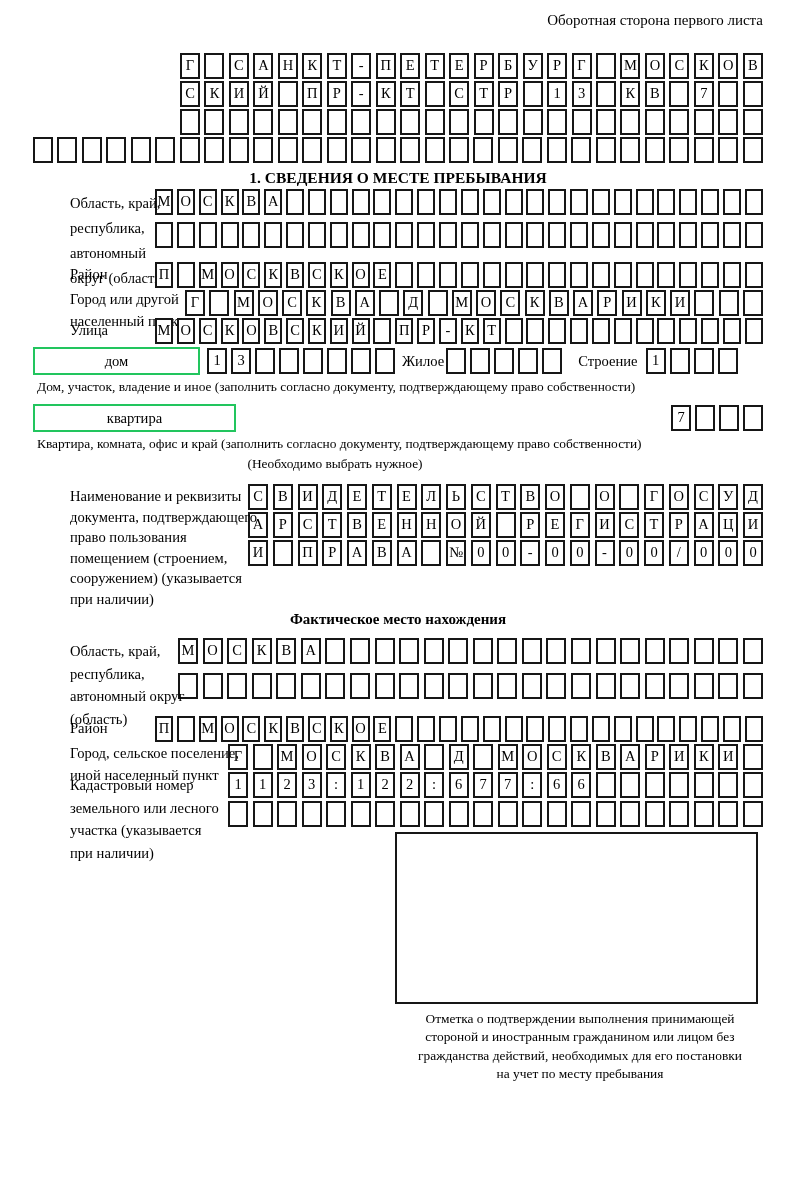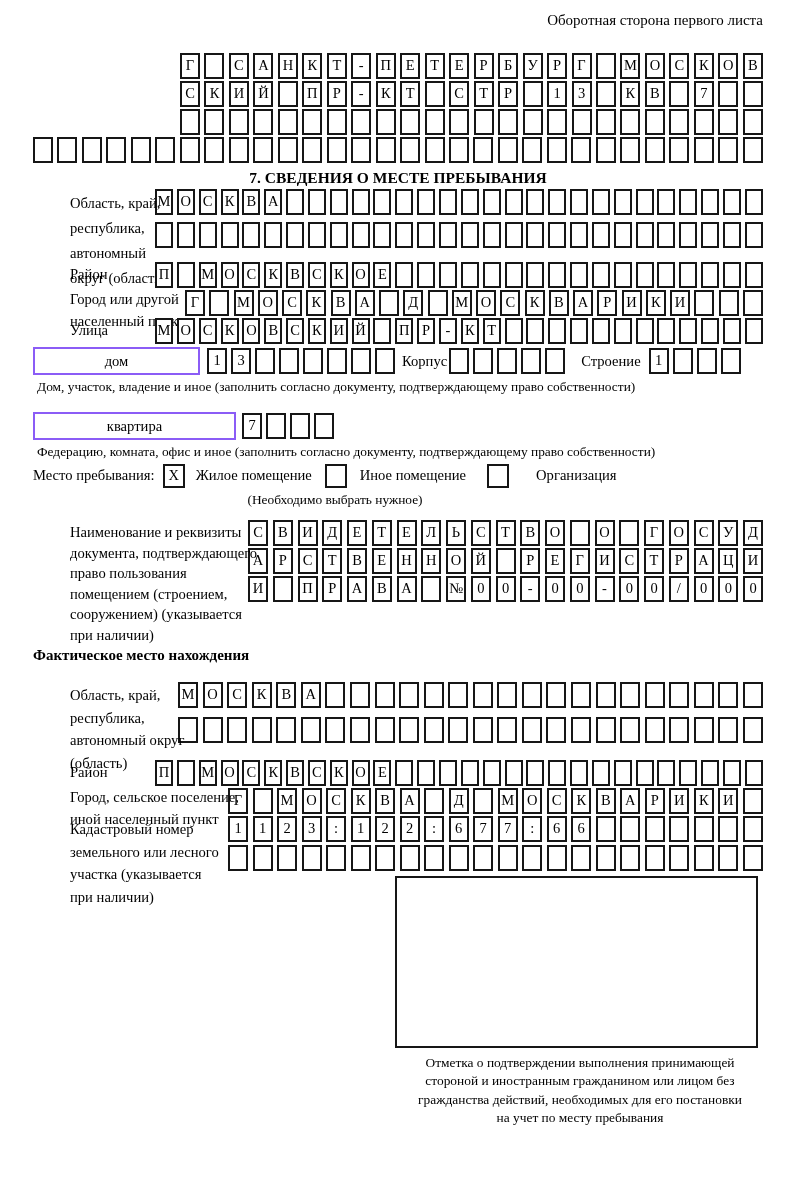--- a/index.html
+++ b/index.html
@@ -30,42 +30,42 @@
   .rwC .c{width:18px;}
   .rwD{width:578px;margin-left:152px;}
   .rwE{width:585px;margin-left:145px;}
   .rwF{width:535px;margin-left:195px;}
   .rwG{width:515px;margin-left:215px;}
   .cells.packed{justify-content:flex-start;gap:4px;width:auto;margin-left:0;margin-bottom:0;}
   .note{font-size:13.4px;line-height:1.3;margin-top:3px;}
   .note.center{text-align:center;}
   .note.prewrap{white-space:pre-line;line-height:1.55;}
   .h2{font-size:15.5px;font-weight:bold;text-align:center;margin:5px 0 1px 0;line-height:1.3;}
-  .h3{font-size:15px;font-weight:bold;line-height:1.3;}
+  .h3{font-size:15px;font-weight:bold;text-align:center;line-height:1.3;}
   .inlinerow{display:flex;align-items:center;height:28px;}
   .boxlabel{
-    box-sizing:border-box;height:28px;border:2px solid #8b5cf6;text-align:center;
+    box-sizing:border-box;height:28px;border:2px solid #22c55e;text-align:center;
     font-size:14.6px;line-height:24px;flex:0 0 auto;
   }
   .bl-dom{width:167px;margin-right:7px;}
   .bl-kv{width:203px;margin-right:6px;}
   .plain{font-size:14.6px;flex:0 0 auto;}
   .chk{
     box-sizing:border-box;width:22px;height:24px;border:2px solid #161616;
     text-align:center;font-size:14.5px;line-height:19px;flex:0 0 auto;
   }
   .mesto{display:flex;align-items:center;height:24px;margin-top:4px;font-size:14.6px;}
   .stamp{
     box-sizing:border-box;margin-left:362px;margin-top:5px;width:363px;height:172px;
     border:2px solid #161616;background:#fff;
   }
   .caption{
     margin-left:352px;margin-top:6px;width:390px;text-align:center;
     font-size:13.4px;line-height:1.38;white-space:pre-line;
-  } .mt1{margin-top:1px;} .mt2{margin-top:16px;} .mt3{margin-top:3px;}
+  } .mt1{margin-top:1px;} .mt2{margin-top:8px;justify-content:space-between;} .mt3{margin-top:3px;}
   .mt4{margin-top:12px;} .mt5{margin-top:5px;} .mt7{margin-top:7px;} .mt9{margin-top:9px;}
   .mt14{margin-top:14px;} .mt17{margin-top:17px;} .mt44{margin-top:44px;}
   .necessity{width:604px;text-align:center;}
 </style>
 </head>
 <body>
 
 <div class="page">
 
   <div class="hdr">Оборотная сторона первого листа</div>
@@ -176,21 +176,21 @@
       <div class="c"></div>
       <div class="c"></div>
       <div class="c"></div>
       <div class="c"></div>
       <div class="c"></div>
       <div class="c"></div>
       <div class="c"></div>
       <div class="c"></div>
     </div>
 
-  <div class="h2">7. СВЕДЕНИЯ О МЕСТЕ ПРЕБЫВАНИЯ</div>
+  <div class="h2">1. СВЕДЕНИЯ О МЕСТЕ ПРЕБЫВАНИЯ</div>
 
   <div class="fieldrow">
     <div class="lbl">Область, край,
 республика,
 автономный
 округ (область)</div>
     <div class="cells rwC">
         <div class="c">М</div>
         <div class="c">О</div>
         <div class="c">С</div>
@@ -356,21 +356,21 @@
     <div class="cells packed">
         <div class="c">1</div>
         <div class="c">3</div>
         <div class="c"></div>
         <div class="c"></div>
         <div class="c"></div>
         <div class="c"></div>
         <div class="c"></div>
         <div class="c"></div>
       </div>
-    <div class="plain" style="margin-left:7px;">Корпус</div>
+    <div class="plain" style="margin-left:7px;">Жилое</div>
     <div class="cells packed" style="margin-left:2px;">
         <div class="c"></div>
         <div class="c"></div>
         <div class="c"></div>
         <div class="c"></div>
         <div class="c"></div>
       </div>
     <div class="plain" style="margin-left:16px;margin-right:8px;">Строение</div>
     <div class="cells packed">
         <div class="c">1</div>
@@ -383,31 +383,22 @@
 
   <div class="inlinerow mt2">
     <div class="boxlabel bl-kv">квартира</div>
     <div class="cells packed">
         <div class="c">7</div>
         <div class="c"></div>
         <div class="c"></div>
         <div class="c"></div>
       </div>
   </div>
-  <div class="note mt3" style="padding-left:4px;">Федерацию, комната, офис и иное (заполнить согласно документу, подтверждающему право собственности)</div>
-
-  <div class="mesto">
-    <span>Место пребывания:</span>
-    <span class="chk" style="margin-left:8px;">X</span>
-    <span style="margin-left:11px;">Жилое помещение</span>
-    <span class="chk" style="margin-left:13px;"></span>
-    <span style="margin-left:13px;">Иное помещение</span>
-    <span class="chk" style="margin-left:21px;"></span>
-    <span style="margin-left:27px;">Организация</span>
-  </div>
+  <div class="note mt3" style="padding-left:4px;">Квартира, комната, офис и край (заполнить согласно документу, подтверждающему право собственности)</div>
+
   <div class="note center mt3 necessity">(Необходимо выбрать нужное)</div>
 
   <div class="fieldrow mt4">
     <div class="lbl doc">Наименование и реквизиты
 документа, подтверждающего
 право пользования
 помещением (строением,
 сооружением) (указывается
 при наличии)</div>
     <div class="cells rwG">

